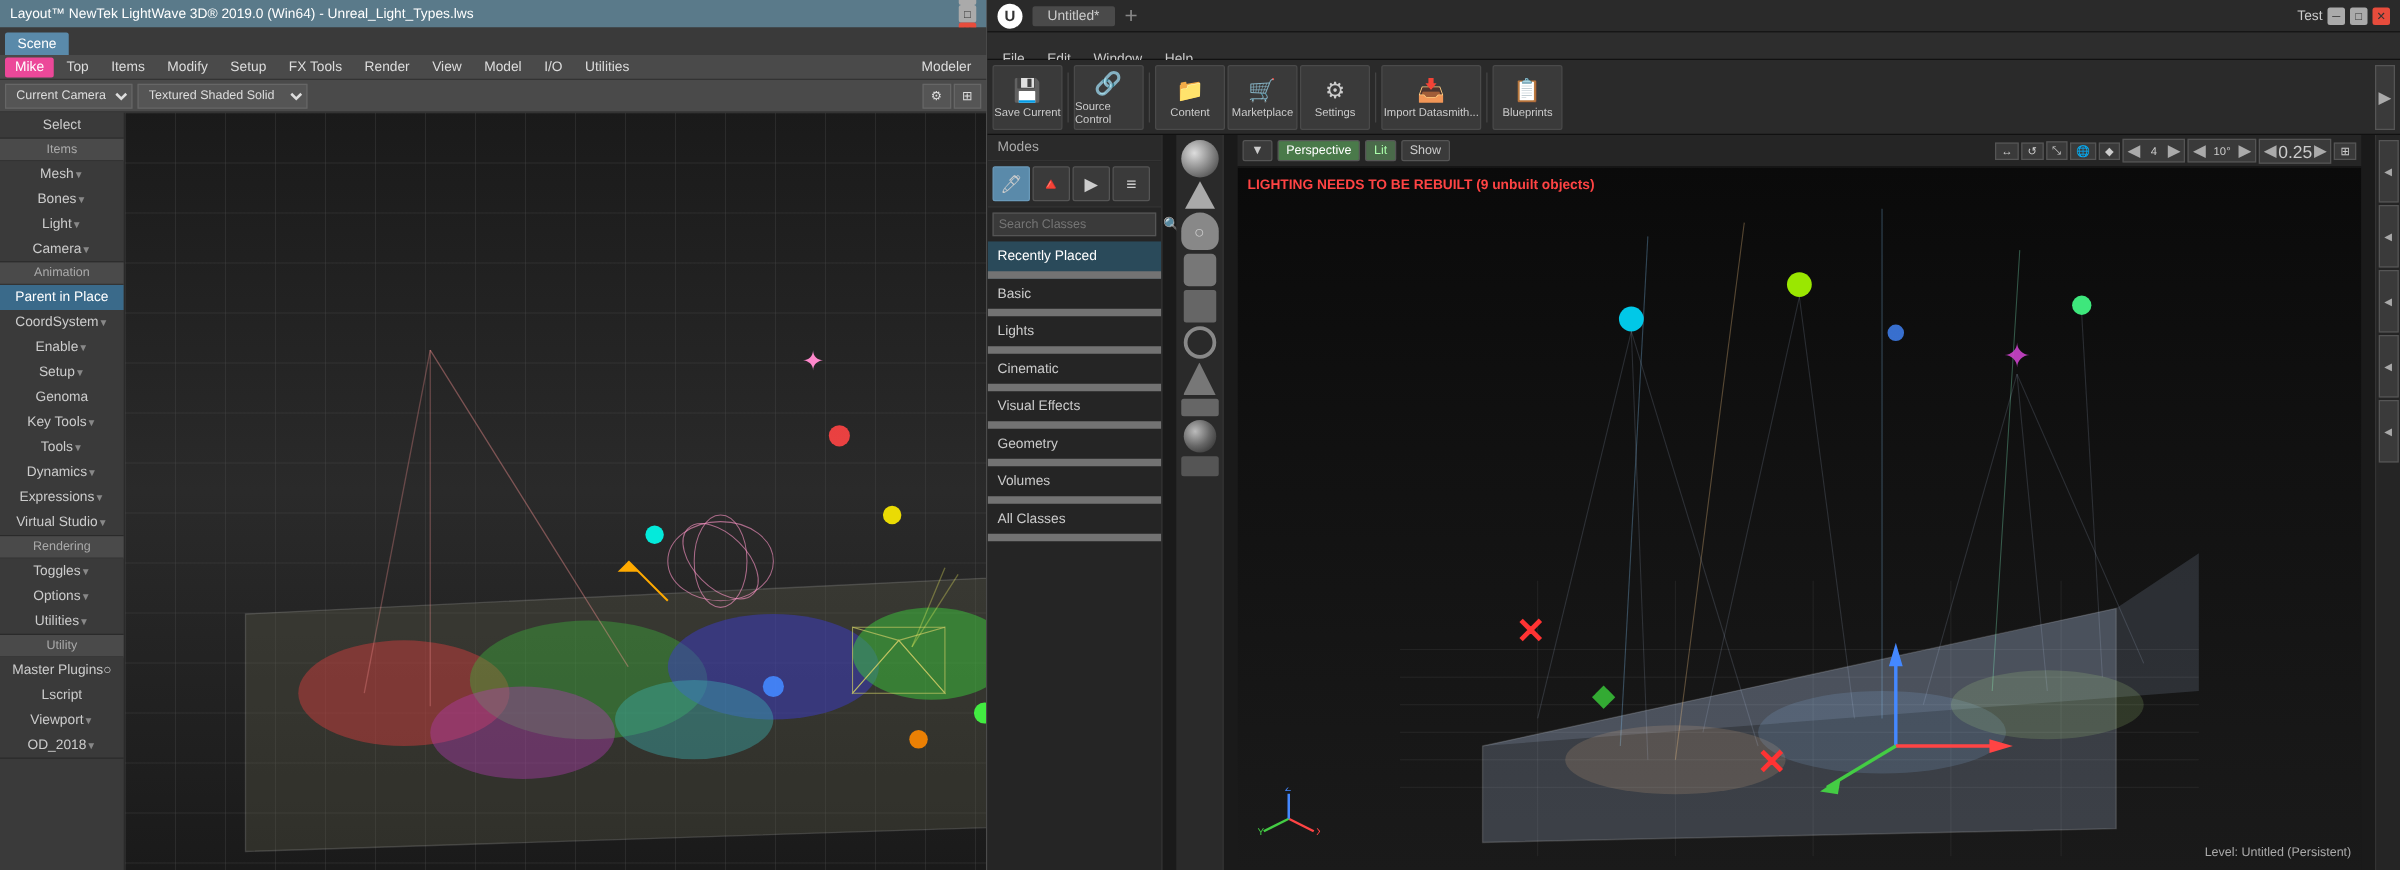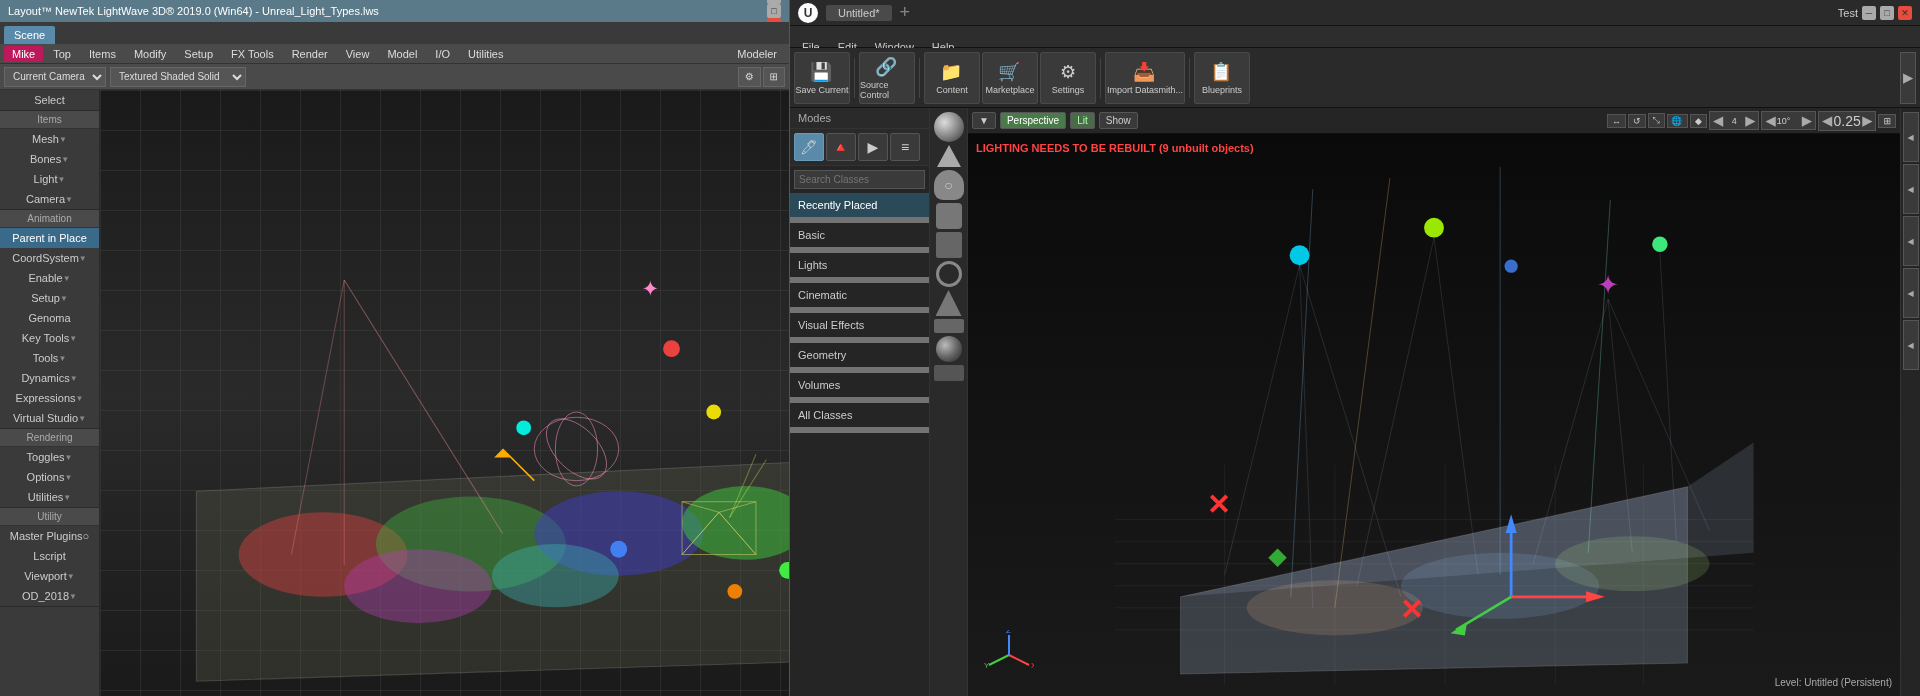--- a/index.html
+++ b/index.html
@@ -39,21 +39,21 @@
       gap: 2px;
       border-bottom: 1px solid #333;
     }
     .lw-menu-item {
       padding: 2px 8px;
       font-size: 11px;
       color: #ddd;
       cursor: pointer;
       border-radius: 2px;
     }
-    .lw-menu-item.active { background: #be185d; color: #fff; }
+    .lw-menu-item.active { background: #ec4899; color: #fff; }
 
     #lw-tabs {
       background: #3a3a3a;
       height: 22px;
       display: flex;
       align-items: flex-end;
       padding: 0 4px;
     }
     .lw-tab {
       padding: 3px 10px;
@@ -625,21 +625,21 @@
     <div class="ue-toolbar-btn">
       <div class="ue-toolbar-icon">📋</div>
       <span>Blueprints</span>
     </div>
 
     <div style="margin-left:auto; display:flex; align-items:center;">
       <button style="background:#3a3a3a;border:1px solid #555;color:#aaa;height:52px;width:16px;cursor:pointer;">▶</button>
     </div>
   </div>
 
-  <div style="display:flex;flex:1;overflow:hidden;">
+  <div style="display:flex;flex:1;overflow:hidden;gap:11px;">
 
     <div style="width:140px;background:#252525;border-right:1px solid #333;display:flex;flex-direction:column;">
       <div style="padding:4px 8px;background:#2a2a2a;border-bottom:1px solid #333;font-size:11px;color:#aaa;">Modes</div>
 
       <div style="display:flex;padding:4px;gap:2px;background:#2a2a2a;border-bottom:1px solid #333;">
         <div class="mode-icon-btn active">🖊</div>
         <div class="mode-icon-btn">🔺</div>
         <div class="mode-icon-btn">▶</div>
         <div class="mode-icon-btn">≡</div>
       </div>
@@ -700,21 +700,21 @@
           <button class="vp-small-btn">⤡</button>
           <button class="vp-small-btn">🌐</button>
           <button class="vp-small-btn">◆</button>
           <div style="display:flex;align-items:center;gap:1px;background:#3a3a3a;border:1px solid #555;padding:1px 3px;">
             <button style="background:none;border:none;color:#aaa;cursor:pointer;">◀</button>
             <span style="font-size:9px;color:#ccc;min-width:20px;text-align:center;">4</span>
             <button style="background:none;border:none;color:#aaa;cursor:pointer;">▶</button>
           </div>
           <div style="display:flex;align-items:center;gap:1px;background:#3a3a3a;border:1px solid #555;padding:1px 3px;">
             <button style="background:none;border:none;color:#aaa;cursor:pointer;">◀</button>
-            <span style="font-size:9px;color:#ccc;min-width:24px;text-align:left;">10°</span>
+            <span style="font-size:9px;color:#ccc;min-width:24px;text-align:center;">10°</span>
             <button style="background:none;border:none;color:#aaa;cursor:pointer;">▶</button>
           </div>
           <div style="display:flex;align-items:center;gap:1px;background:#3a3a3a;border:1px solid #555;padding:1px 3px;">
             <button style="background:none;border:none;color:#aaa;cursor:pointer;">◀</button>
             <span style="font-size:14px;color:#ccc;min-width:28px;text-align:center;">0.25</span>
             <button style="background:none;border:none;color:#aaa;cursor:pointer;">▶</button>
           </div>
           <button class="vp-small-btn">⊞</button>
         </div>
       </div>

